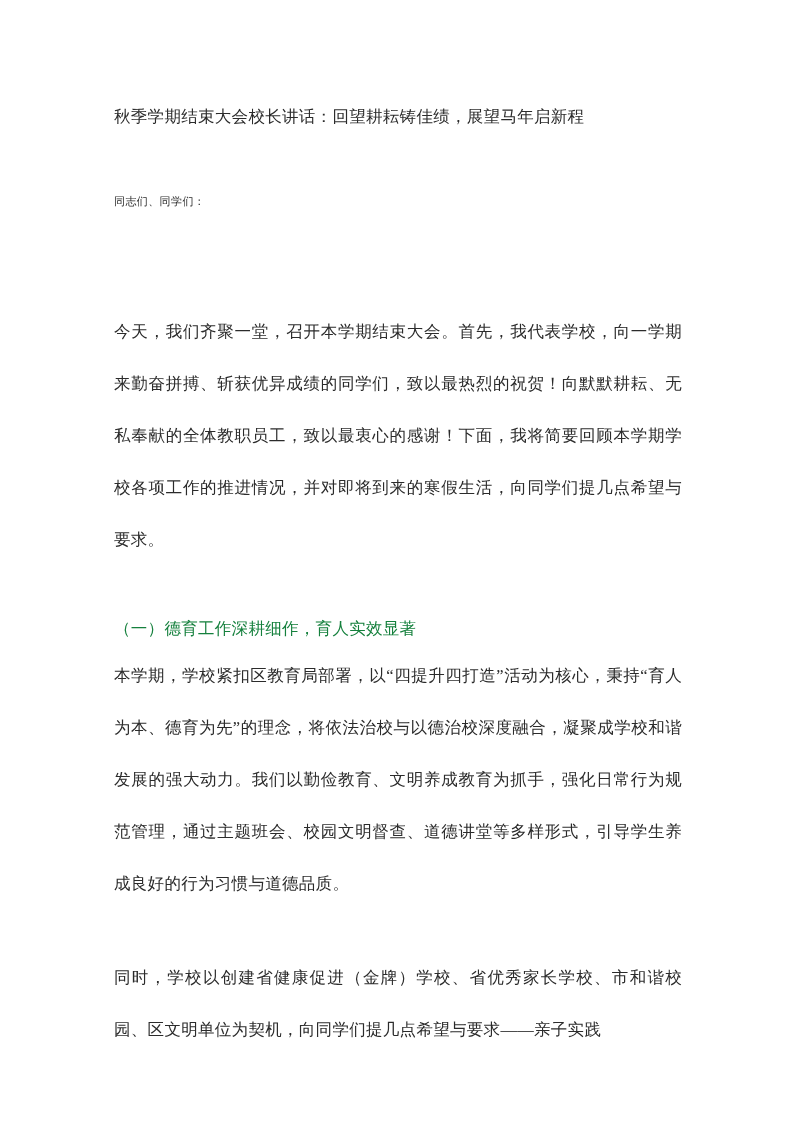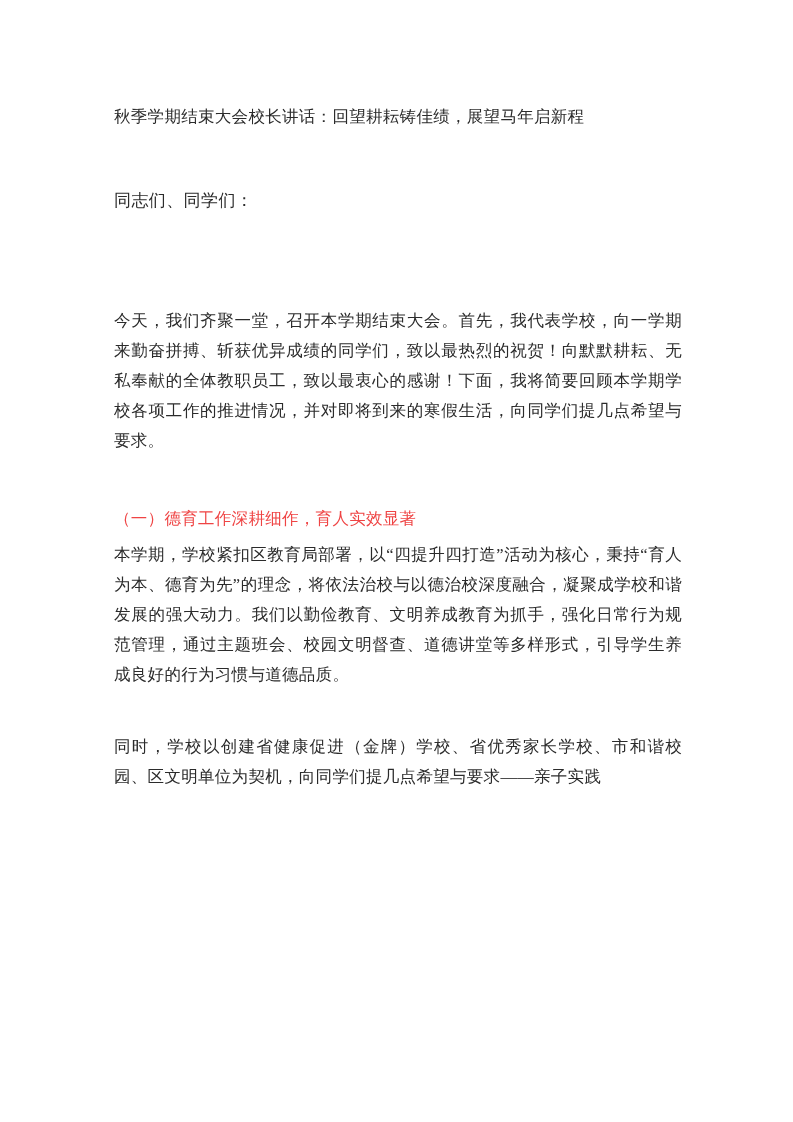--- a/index.html
+++ b/index.html
@@ -29,30 +29,30 @@
 
   .doc-body {
     position: absolute;
     left: 114px;
     top: 96px;
     width: 568px;
   }
 
   
   .line {
-    font-size: 17px;
+    font-size: 11px;
     line-height: 42px;
     letter-spacing: 0.4px;
     color: #2b2b2b;
     white-space: nowrap;
   }
 
   .para {
     font-size: 16.5px;
-    line-height: 30px;
+    line-height: 52px;
     letter-spacing: 0.3px;
     color: #2b2b2b;
     text-align: justify;
     text-justify: inter-ideograph;
   }
 
   
   .title {
     font-size: 16.5px;
     line-height: 42px;
@@ -71,21 +71,21 @@
     letter-spacing: 0.3px;
     color: #2b2b2b;
     padding-left: 9px;
     white-space: nowrap;
   }
 
   .heading-2 {
     font-size: 16.5px;
     line-height: 42px;
     letter-spacing: 0.3px;
-    color: #ef4444;
+    color: #15803d;
     white-space: nowrap;
   }
 
   
   .block-tight { margin-top: 0; }
 </style>
 </head>
 <body>
 
 <div class="page">

